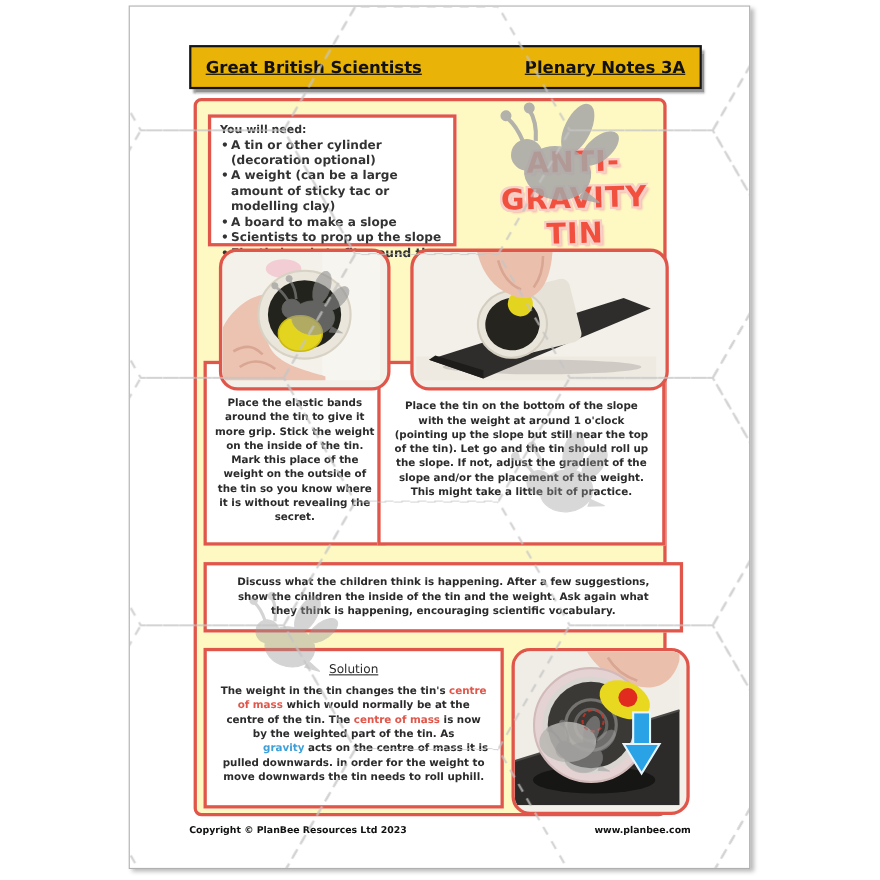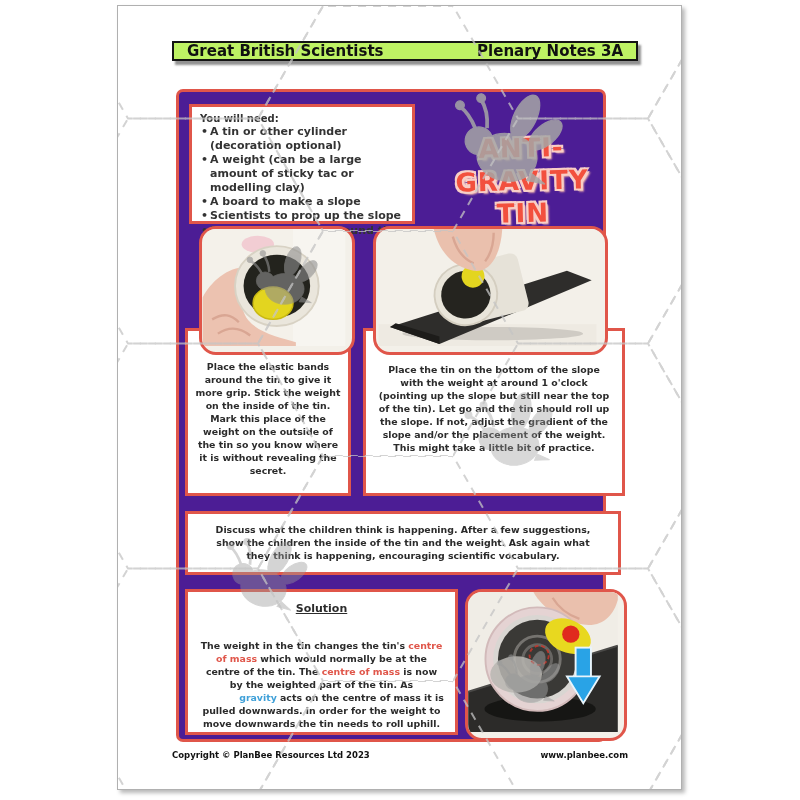--- a/index.html
+++ b/index.html
@@ -7,33 +7,33 @@
     width:800px;height:800px;position:relative;background:#ffffff;
     font-family:"DejaVu Sans",sans-serif;overflow:hidden;
   }
   .sheet{
     position:absolute;left:117px;top:5px;width:565px;height:785px;
     background:#ffffff;border:1px solid #b0b0b0;box-sizing:border-box;
     box-shadow:3px 3px 4px rgba(0,0,0,0.28);
   }
   
   .header{
-    position:absolute;left:54px;top:35px;width:466px;height:20px;
-    background:#bef264;border:2px solid #141414;box-sizing:border-box;
+    position:absolute;left:54px;top:35px;width:466px;height:40px;
+    background:#eab308;border:2px solid #141414;box-sizing:border-box;
     box-shadow:3px 4px 2px rgba(110,110,110,0.75);
     display:flex;justify-content:space-between;align-items:center;
-    padding:0 13px;z-index:2;
+    padding:0 13px;z-index:2;text-decoration:underline;
   }
   .header .h-title{
     font-weight:bold;font-size:15px;color:#111;letter-spacing:0px;
   }
   
   .panel{
     position:absolute;left:58px;top:83px;width:430px;height:653px;
-    background:#4c1d95;border:3px solid #e0564a;border-radius:7px;
+    background:#fef9c3;border:3px solid #e0564a;border-radius:7px;
     box-sizing:border-box;z-index:1;
   }
   .materials{
     position:absolute;left:10px;top:12px;width:226px;height:120px;
     background:#ffffff;border:3px solid #e0564a;box-sizing:border-box;
     padding:6px 8px;color:#333;z-index:2;
   }
   .materials .m-head{font-size:10px;font-weight:bold;margin:0 0 1px 0;}
   .materials ul{margin:0;padding:0;list-style:none;}
   .materials li{
@@ -55,25 +55,25 @@
   .photo svg{display:block;}
   #photo-1{left:20px;top:134px;width:150px;height:123px;}
   #photo-2{left:194px;top:134px;width:229px;height:123px;}
   #photo-3{left:286px;top:497px;width:156px;height:146px;}
   .tbox{
     position:absolute;background:#ffffff;border:3px solid #e0564a;
     box-sizing:border-box;color:#2b2b2b;text-align:center;z-index:2;
     font-size:9.4px;font-weight:600;line-height:1.38;
   }
   #tbox-1{left:6px;top:236px;width:166px;height:168px;padding:30px 7px 4px;text-align:center;}
-  #tbox-2{left:184px;top:236px;width:262px;height:168px;padding:33px 10px 4px;}
+  #tbox-2{left:164px;top:236px;width:262px;height:168px;padding:33px 10px 4px;}
   #discussion{left:6px;top:419px;width:436px;height:64px;padding:10px 24px;}
   #solution{left:6px;top:497px;width:273px;height:146px;padding:9px 10px 4px;}
   #solution .sol-head{
-    font-size:11px;font-weight:bold;text-decoration:underline;margin:0 0 24px 0;
+    font-size:11px;font-weight:normal;text-decoration:underline;margin:0 0 7px 0;
   }
   #solution p{margin:0;}
   .kw-red{color:#e0564a;}
   .kw-blue{color:#3fa0d8;margin-left:40px;}
   .footer{
     position:absolute;left:54px;top:744px;width:456px;display:flex;
     justify-content:space-between;align-items:flex-start;z-index:2;
     font-size:8.5px;font-weight:bold;color:#111;
   }
   .bee-overlay,.watermark{

